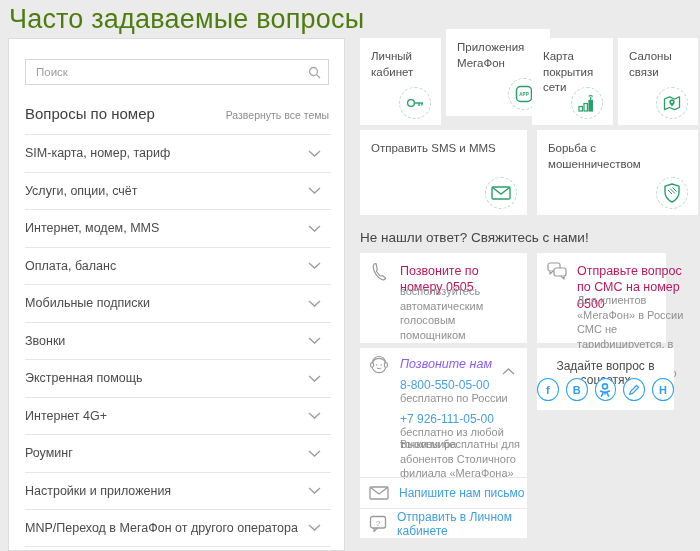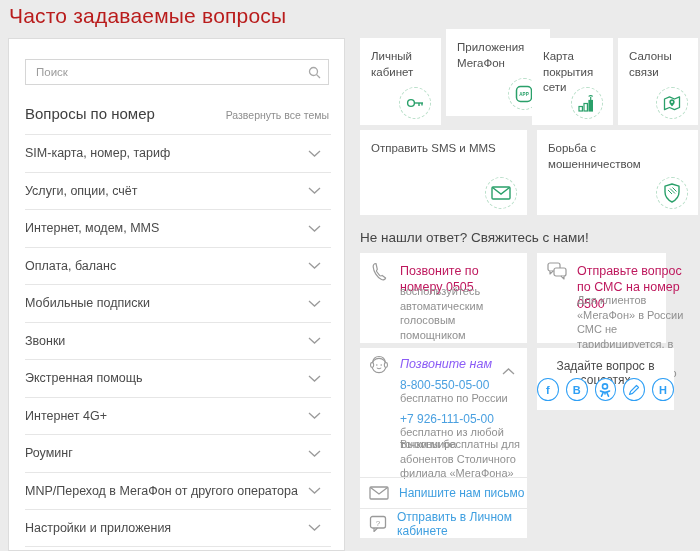--- a/index.html
+++ b/index.html
@@ -6,21 +6,21 @@
   html,body { width:700px; height:551px; }
   body {
     position:relative; overflow:hidden;
     background:#ebebeb;
     font-family:"Liberation Sans", sans-serif;
     color:#4a4a4a;
   }
   .abs { position:absolute; }
 
   
-  .page-title { left:9px; top:4px; font-size:21px; font-weight:500; color:#b91c1c; letter-spacing:.2px; }
+  .page-title { left:9px; top:4px; font-size:27px; font-weight:500; color:#4d7c0f; letter-spacing:.2px; }
 
   
   .left-card { left:8px; top:38px; width:337px; height:513px; background:#ffffff; border:1px solid #dcdcdc; }
   .search-wrap { position:absolute; left:16px; top:20px; width:304px; height:26px; }
   .search-input {
     width:100%; height:100%; border:1px solid #d6d6d6; background:#fff;
     font-family:"Liberation Sans", sans-serif; font-size:11.5px; color:#555;
     padding:0 28px 0 10px; outline:none;
   }
   .search-input::placeholder { color:#9c9c9c; }
@@ -161,29 +161,29 @@
     </div>
     <div class="topic-row">
       <span class="topic-label">Роуминг</span>
       <span class="chev">
           <svg width="13" height="7">
             <polyline points="1,1 6.5,6 12,1" fill="none" stroke="#9b9b9b" stroke-width="1.3"></polyline>
           </svg>
         </span>
     </div>
     <div class="topic-row">
+      <span class="topic-label">Настройки и приложения</span>
+      <span class="chev">
+          <svg width="13" height="7">
+            <polyline points="1,1 6.5,6 12,1" fill="none" stroke="#9b9b9b" stroke-width="1.3"></polyline>
+          </svg>
+        </span>
+    </div>
+    <div class="topic-row">
       <span class="topic-label">MNP/Переход в МегаФон от другого оператора</span>
-      <span class="chev">
-          <svg width="13" height="7">
-            <polyline points="1,1 6.5,6 12,1" fill="none" stroke="#9b9b9b" stroke-width="1.3"></polyline>
-          </svg>
-        </span>
-    </div>
-    <div class="topic-row">
-      <span class="topic-label">Настройки и приложения</span>
       <span class="chev">
           <svg width="13" height="7">
             <polyline points="1,1 6.5,6 12,1" fill="none" stroke="#9b9b9b" stroke-width="1.3"></polyline>
           </svg>
         </span>
     </div>
   </div>
 </div>
 
 <div class="tile" style="left:360px; top:38px; width:81px; height:87px;">

